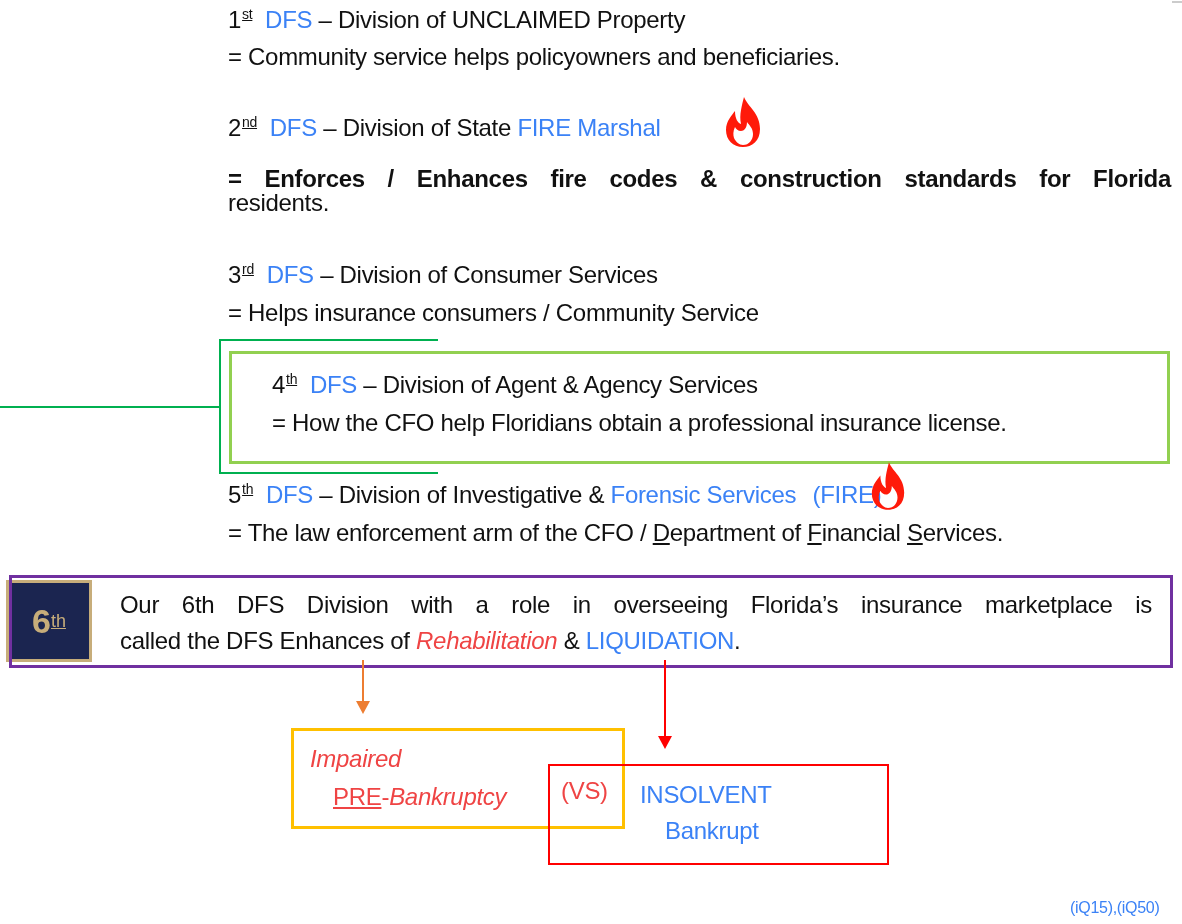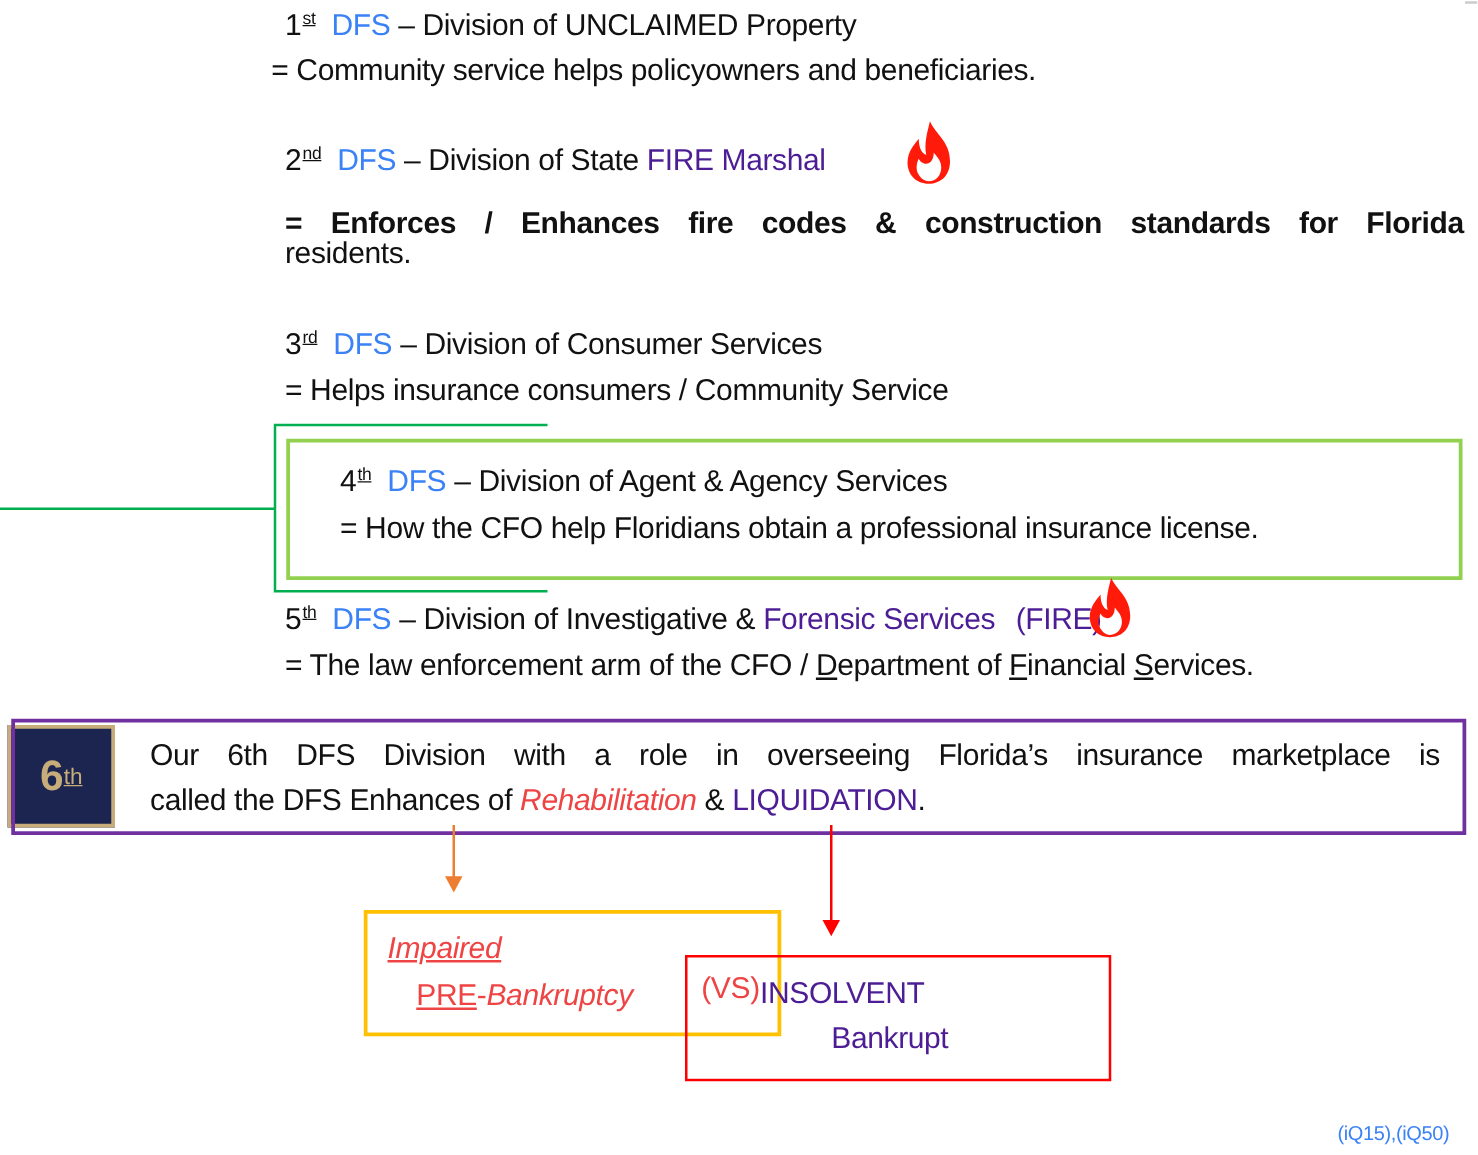--- a/index.html
+++ b/index.html
@@ -1,34 +1,34 @@
 <!DOCTYPE html>
 <html><head>
 <meta charset="utf-8">
 <style>
   html,body{margin:0;padding:0;background:#fff;}
   body{width:1182px;height:924px;position:relative;overflow:hidden;font-family:"Liberation Sans","DejaVu Sans",sans-serif;color:#111;}
   .line{position:absolute;font-size:24px;white-space:nowrap;letter-spacing:-0.3px;}
   .purple{color:#3b82f6;}
-  .red{color:#4c1d95;}
+  .red{color:#3b82f6;}
   .orange{color:#ef4444;}
   sup.ord{font-size:14px;text-decoration:underline;vertical-align:9px;margin-left:1px;}
   .just{position:absolute;font-size:24px;text-align:justify;text-align-last:justify;letter-spacing:-0.3px;}
   .box{position:absolute;box-sizing:border-box;}
   u{text-decoration:underline;}
   .sixth-badge{position:absolute;left:6px;top:580px;width:86px;height:82px;background:#1b2550;border:3px solid #c7ad7a;box-sizing:border-box;color:#c7ad7a;font-weight:bold;font-size:34px;display:flex;align-items:center;justify-content:center;}
   .sixth-badge sup{font-size:18px;font-weight:normal;text-decoration:underline;vertical-align:14px;}
 </style>
 </head>
 <body>
 
 <div class="line" style="left:228px;top:6px;">
   <span>1</span><sup class="ord">st</sup>&nbsp; <span class="purple">DFS</span><span> – Division of UNCLAIMED Property</span>
 </div>
-<div class="line" style="left:217px;top:43px;">= Community service helps policyowners and beneficiaries.</div>
+<div class="line" style="left:228px;top:43px;">= Community service helps policyowners and beneficiaries.</div>
 
 <div class="line" style="left:228px;top:114px;">
   <span>2</span><sup class="ord">nd</sup>&nbsp; <span class="purple">DFS</span><span> – Division of State </span><span class="red">FIRE Marshal</span>
 </div>
 <svg style="position:absolute;left:722px;top:95px;" width="42" height="54" viewBox="0 0 42 54">
   <path d="M22 2 C26 12 38 18 38 34 C38 46 30 52 21 52 C11 52 4 45 4 35 C4 26 10 20 13 16 C13 24 16 28 19 29 C17 20 20 10 22 2 Z M21 50 C27 50 31 45 31 39 C31 33 27 30 25 27 C25 33 22 36 19 36 C16 36 14 34 13 32 C11 36 11 40 12 43 C14 47 17 50 21 50 Z" fill="#ff1a0a"></path>
 </svg>
 <div class="just" style="left:228px;top:165px;width:943px;font-weight:bold;">= Enforces / Enhances fire codes &amp; construction standards for Florida</div>
 <div class="line" style="left:228px;top:189px;">residents.</div>
 
@@ -69,25 +69,25 @@
 </div>
 
 <svg style="position:absolute;left:0;top:0;" width="1182" height="924">
   <line x1="363" y1="660" x2="363" y2="704" stroke="#ed7d31" stroke-width="2"></line>
   <polygon points="356,701 370,701 363,714" fill="#ed7d31"></polygon>
   <line x1="665" y1="660" x2="665" y2="738" stroke="#ff0000" stroke-width="2"></line>
   <polygon points="658,736 672,736 665,749" fill="#ff0000"></polygon>
 </svg>
 
 <div class="box" style="left:291px;top:728px;width:334px;height:101px;border:3px solid #ffc000;"></div>
-<div class="line orange" style="left:310px;top:745px;font-style:italic;text-decoration:underline;">Impaired</div>
+<div class="line orange" style="left:310px;top:745px;font-style:italic;">Impaired</div>
 <div class="line orange" style="left:333px;top:783px;">
   <u>PRE</u><span>-</span><i>Bankruptcy</i>
 </div>
 
 <div class="box" style="left:548px;top:764px;width:341px;height:101px;border:2px solid #ff0000;"></div>
 <div class="line orange" style="left:561px;top:777px;">(VS)</div>
-<div class="line red" style="left:608px;top:781px;">INSOLVENT</div>
+<div class="line red" style="left:640px;top:781px;">INSOLVENT</div>
 <div class="line red" style="left:665px;top:817px;">Bankrupt</div>
 
 <div class="line purple" style="left:1070px;top:899px;font-size:16px;">(iQ15),(iQ50)</div>
 
 <div style="position:absolute;left:1172px;top:1px;width:10px;height:2px;background:#ccc;"></div>
 
 </body></html>

